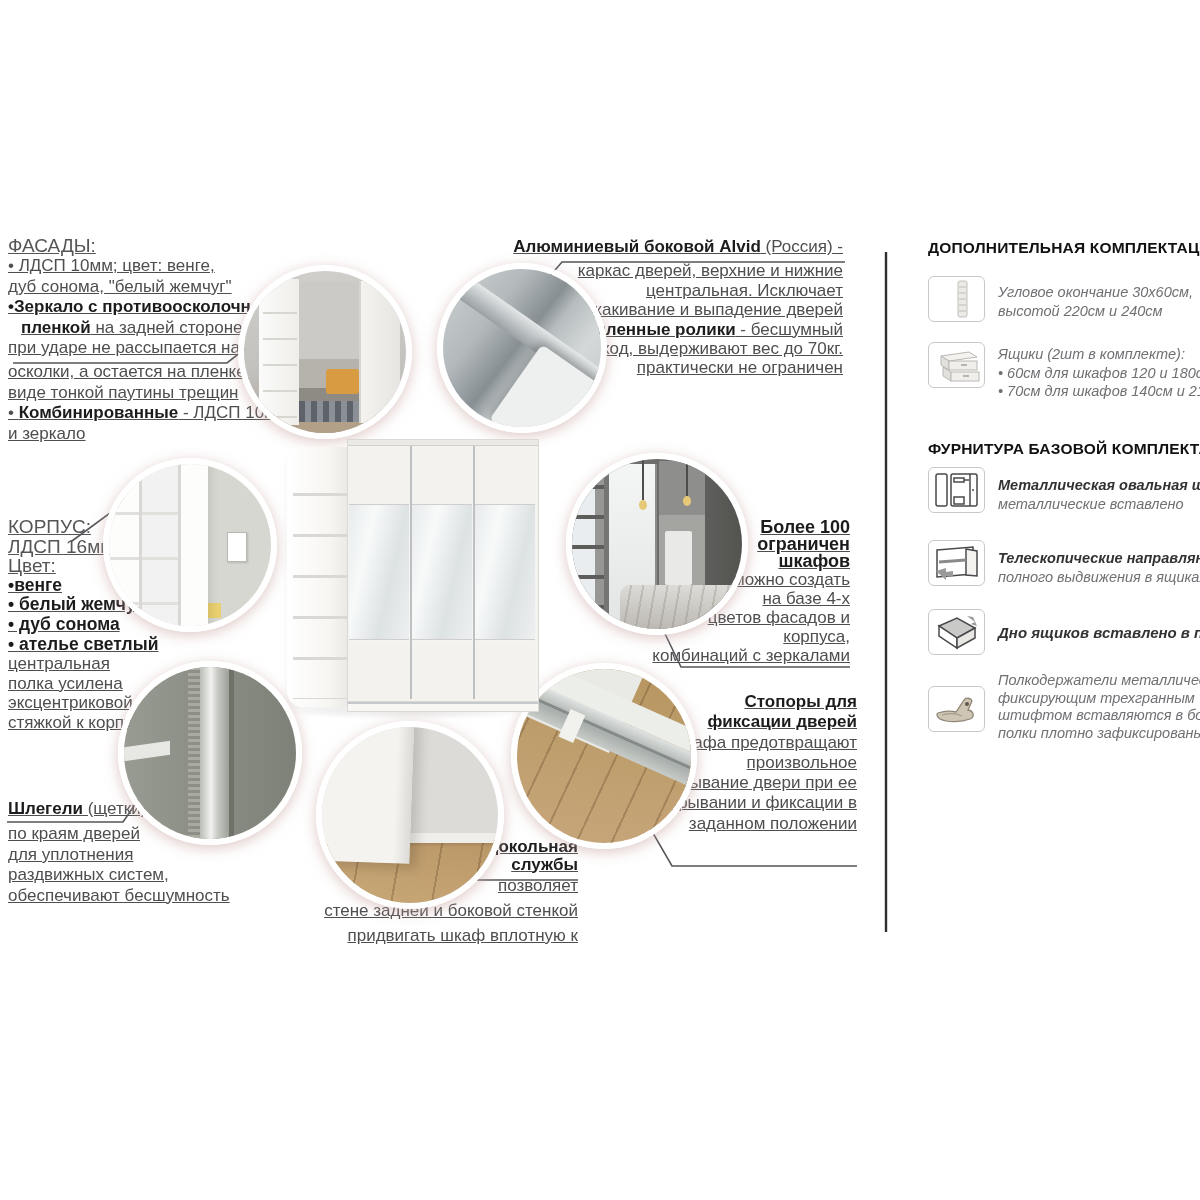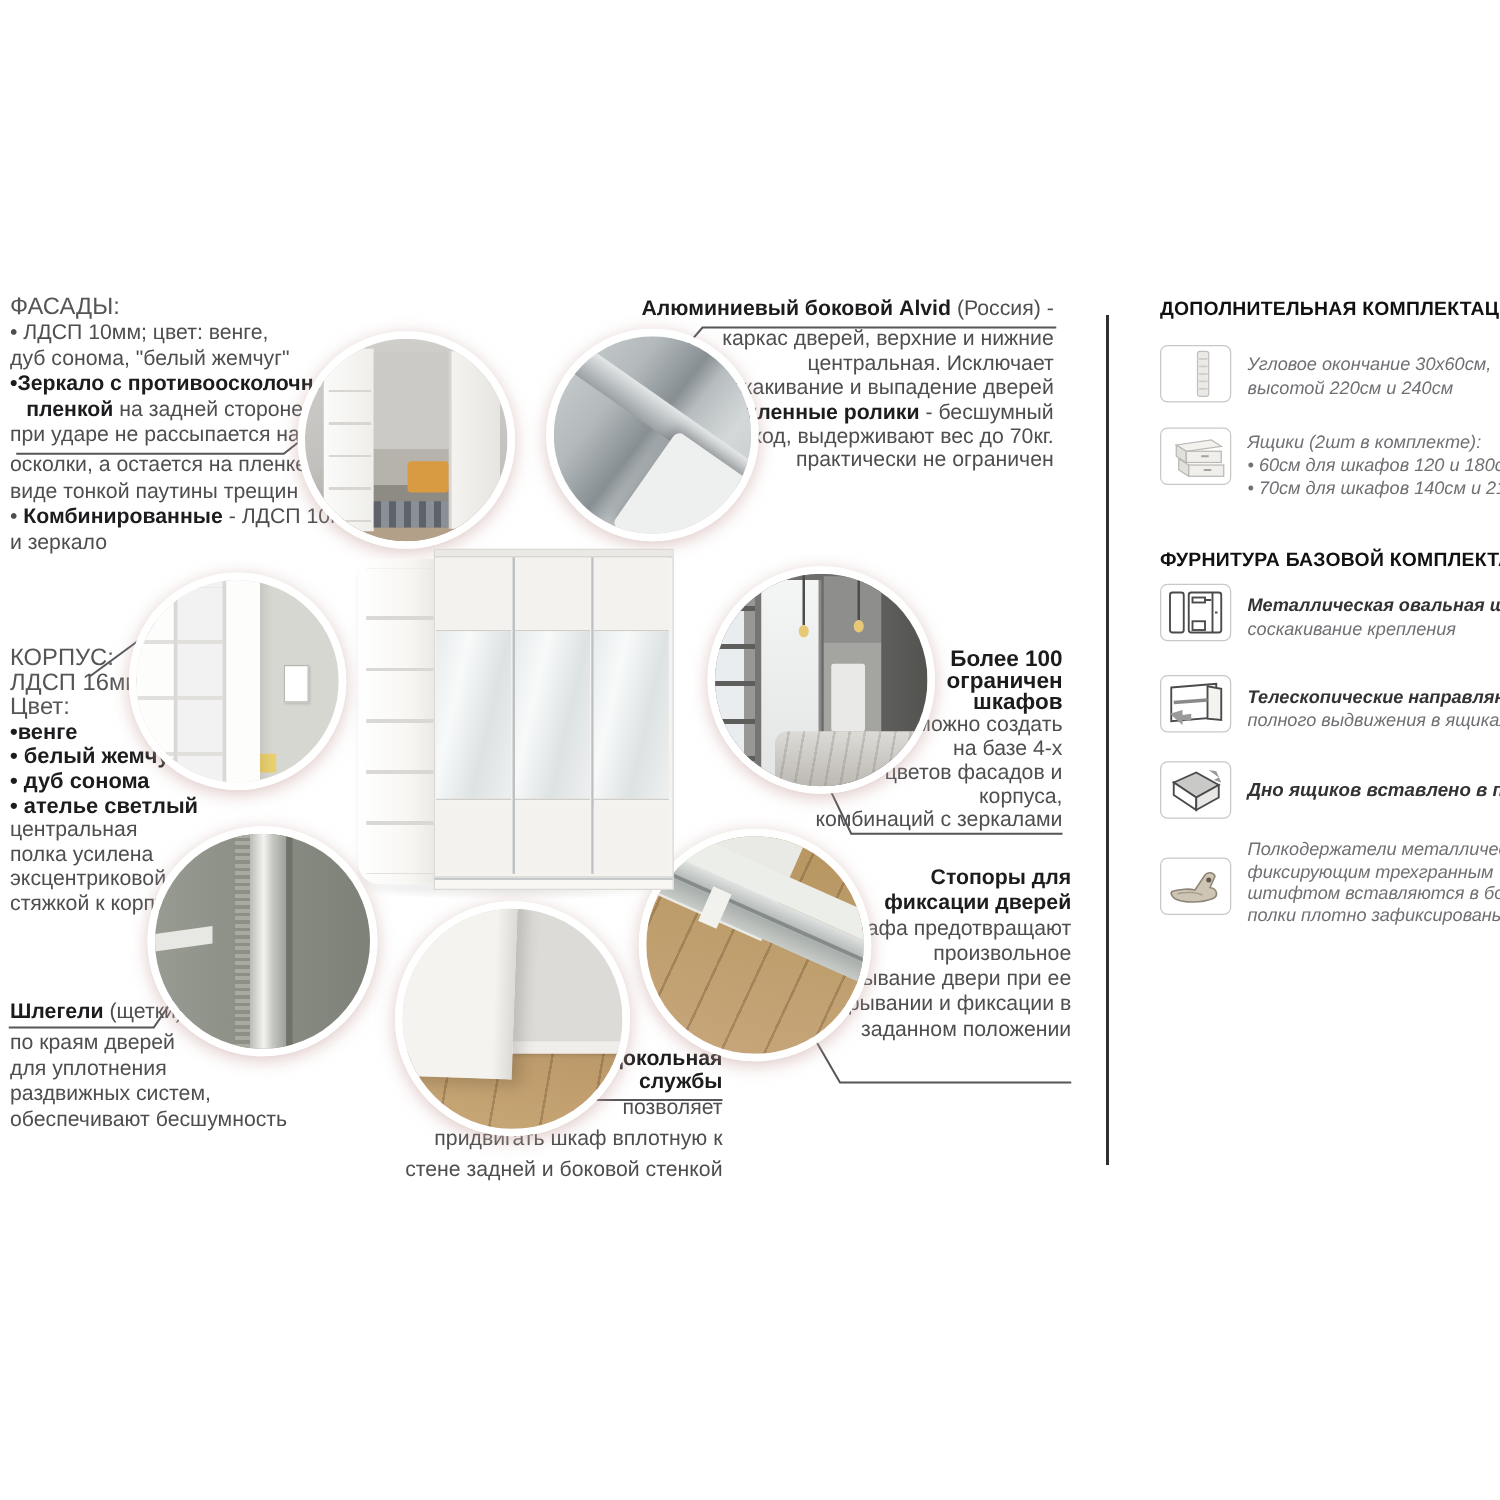--- a/index.html
+++ b/index.html
@@ -1,21 +1,21 @@
 <!DOCTYPE html>
 <html><head>
 <meta charset="utf-8">
 <style>
   html,body{margin:0;padding:0;background:#fff;}
   #canvas{position:relative;width:1200px;height:1200px;background:#fff;overflow:hidden;
           font-family:"Liberation Sans","DejaVu Sans",sans-serif;}
 
   
   .anno{position:absolute;font-size:17px;line-height:20.4px;color:#4e4e50;}
-  .anno .tl{white-space:nowrap;}
+  .anno .tl{white-space:nowrap;text-decoration:underline;}
   .anno.right{text-align:right;}
   .b{font-weight:bold;color:#1c1c1e;}
   .d{font-weight:bold;color:#333335;}
   .hd{font-size:19px;color:#555557;}
   .ind{padding-left:13px;}
   .gap{margin-top:4px;}
   .gapb{margin-bottom:5px;}
   #anno-facades{left:8px;top:236px;}
   #anno-profile{right:357px;top:237px;line-height:19.4px;}
   #anno-corpus{left:8px;top:517px;line-height:19.6px;}
@@ -160,22 +160,22 @@
       <div class="tl"><span>шкафа предотвращают</span></div>
       <div class="tl"><span>произвольное</span></div>
       <div class="tl"><span>откатывание двери при ее</span></div>
       <div class="tl"><span>закрывании и фиксации в</span></div>
       <div class="tl"><span>заданном положении</span></div>
     </div>
   <div class="anno right" id="anno-tsokol">
       <div class="tl"><span class="b">Цокольная</span></div>
       <div class="tl"><span class="b">службы</span></div>
       <div class="tl"><span>позволяет</span></div>
+      <div class="tl"><span>стене задней и боковой стенкой</span></div>
       <div class="tl"><span>придвигать шкаф вплотную к</span></div>
-      <div class="tl"><span>стене задней и боковой стенкой</span></div>
     </div>
 
   <div class="pcircle" id="c-facades">
     <div style="inset:0;background:linear-gradient(180deg,#d0cecb 0%,#c3c1bd 62%,#a7a39b 100%);"></div>
     <div style="left:0;bottom:0;width:100%;height:11%;background:#b2a088;"></div>
     <div style="left:9%;top:5%;width:25%;height:90%;background:linear-gradient(90deg,#fbfbfa,#efeeea);border-radius:45% 0 0 8%/7% 0 0 4%;">
       <div style="position:absolute;left:10%;right:4%;top:6%;bottom:4%;background:repeating-linear-gradient(180deg,transparent 0 24px,#d8d6d1 24px 26px);"></div>
       </div>
     <div style="left:34%;top:7%;width:37%;height:86%;background:linear-gradient(180deg,#cccac7 0 55%,#b6b2ac 55% 76%,#8e8a84 76% 100%);">
       <div style="position:absolute;right:0;bottom:20%;width:55%;height:18%;background:#d89b42;border-radius:3px;"></div>
@@ -318,21 +318,21 @@
           <rect x="2" y="3" width="11" height="32" rx="2"></rect>
           <rect x="17" y="3" width="26" height="32" rx="2"></rect>
           <rect x="20" y="7" width="10" height="4"></rect>
           <path d="M30 9h5"></path>
           <rect x="20" y="26" width="10" height="7"></rect>
           <path d="M36 3v32M38 19h2"></path>
         </svg>
       </div>
     <div class="sb-text">
         <div class="tl"><span class="d">Металлическая овальная штанга,</span></div>
-        <div class="tl"><span>соскакивание крепления</span></div>
+        <div class="tl"><span>металлические вставлено</span></div>
       </div>
   </div>
 
   <div class="sb-row" id="sb-row-d" style="top:540px;">
     <div class="icon-box">
       <svg width="47" height="38" viewBox="0 0 47 38">
           <polygon points="4,6 40,3 40,30 4,33" fill="#fff" stroke="#4a4a4c" stroke-width="1.5"></polygon>
           <polygon points="33,5 44,7 44,32 33,31" fill="#f4f3f0" stroke="#4a4a4c" stroke-width="1.5"></polygon>
           <path d="M6 18l27 -2" stroke="#8a8a8c" stroke-width="3"></path>
           <polygon points="3,27 13,24 13,28 20,27 20,33 13,32 13,36" fill="#9a9a9a"></polygon>

